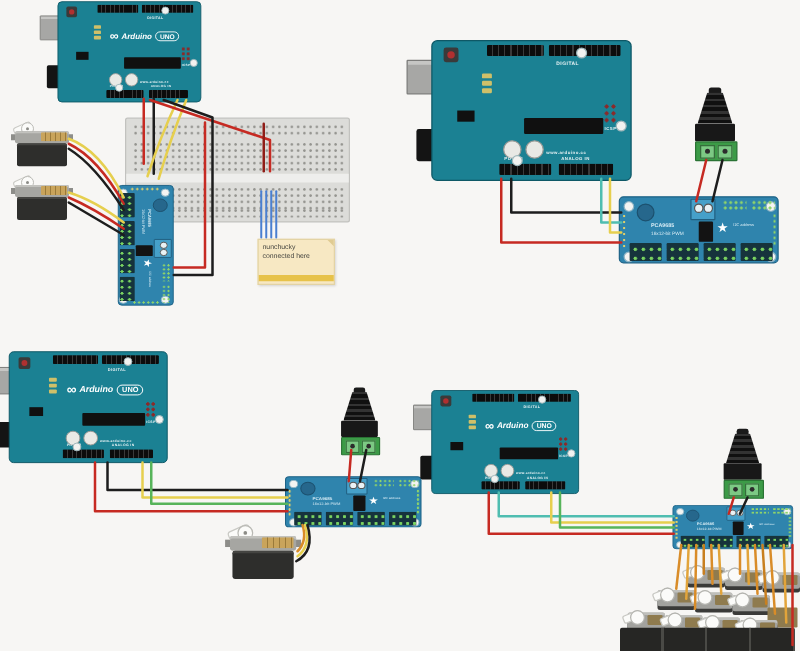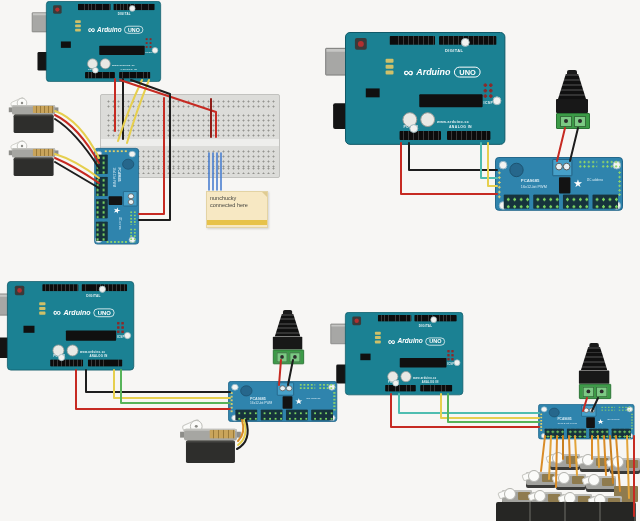--- a/index.html
+++ b/index.html
@@ -246,21 +246,20 @@
         <div class="hdr t1"></div>
         <div class="hdr t2"></div>
         <div class="hdr b1"></div>
         <div class="hdr b2"></div>
         <div class="ard-reset"></div>
         <div class="led-row">
             <i></i>
             <i></i>
             <i></i>
           </div>
-        <div class="ard-logo"><span class="inf">∞</span><span class="brand">Arduino</span><span class="uno">UNO</span></div>
         <div class="ard-chip"></div>
         <div class="ard-ic2"></div>
         <div class="ard-icsp"></div>
         <div class="cap c1"></div>
         <div class="cap c2"></div>
         <div class="tlab t-dig">DIGITAL</div>
         <div class="tlab t-url">www.arduino.cc</div>
         <div class="tlab t-pow">POWER</div>
         <div class="tlab t-ana">ANALOG IN</div>
         <div class="tlab t-icsp">ICSP</div>

